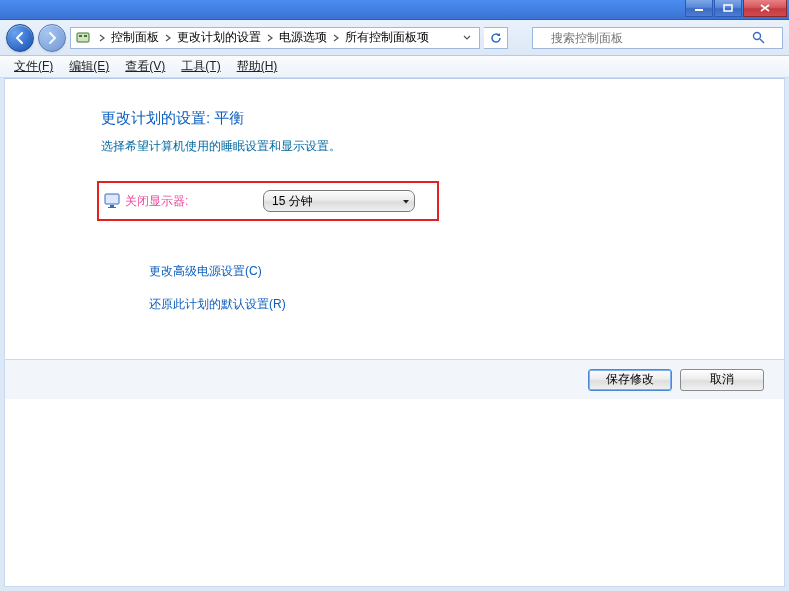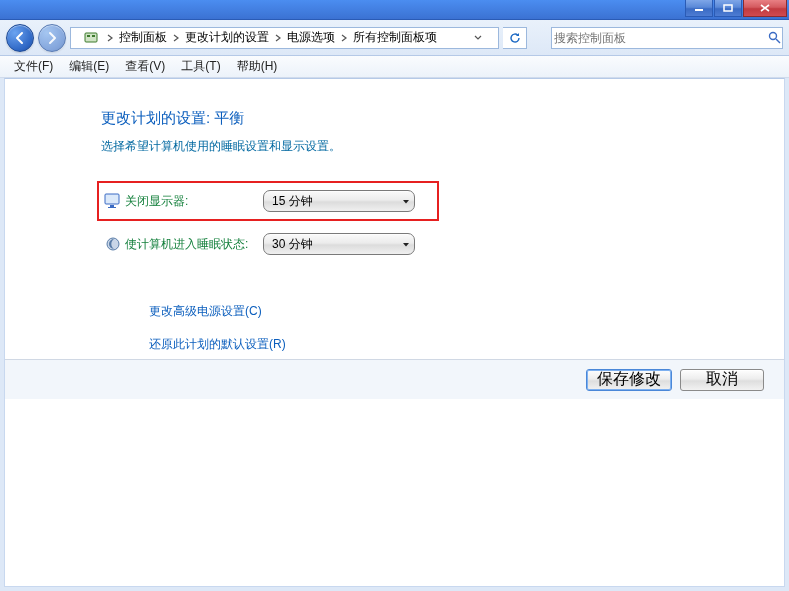--- a/index.html
+++ b/index.html
@@ -72,21 +72,21 @@
     opacity: 0.7;
     background: radial-gradient(circle at 30% 30%, #8bb6ee, #5c88d0 70%, #3d68a5 100%);
   }
   .addr {
     flex: 1;
     height: 22px;
     background: #fff;
     border: 1px solid #9cb8dd;
     display: flex;
     align-items: center;
-    padding: 0 12px;
+    padding: 0 4px;
     min-width: 0;
   }
   .addr .crumb-icon {
     width: 16px; height: 16px;
     margin-right: 4px;
     display: flex; align-items: center; justify-content: center;
     font-size: 11px;
   }
   .addr .crumb {
     display: flex; align-items: center;
@@ -111,26 +111,26 @@
   .refresh {
     width: 24px; height: 22px;
     background: #fff;
     border: 1px solid #9cb8dd;
     border-left: none;
     display: flex; align-items: center; justify-content: center;
     color: #1e6ac4;
     cursor: default;
   }
   .search {
-    width: 232px; height: 22px;
+    width: 251px; height: 22px;
     background: #fff;
     border: 1px solid #9cb8dd;
     display: flex; align-items: center;
     margin-left: 20px;
-    padding: 0 0;
+    padding: 0 16px;
     color: #888;
   }
   .search input {
     border: none; outline: none;
     font-size: 12px;
     color: #888;
     flex: 1;
     font-family: inherit;
     background: transparent;
   }
@@ -143,20 +143,21 @@
   
   .menubar {
     height: 22px;
     background: linear-gradient(to bottom, #fafcfe, #ecf2fa);
     border-bottom: 1px solid #d0dbec;
     display: flex;
     align-items: center;
     padding: 0 6px;
     font-size: 12px;
     color: #222;
+    text-decoration: underline;
   }
   .menubar .menu-item {
     padding: 2px 8px;
     cursor: default;
   }
 
   
   .content-wrap {
     padding: 0 4px 16px 4px;
     background: linear-gradient(to bottom, #dde8f7, #dde8f7);
@@ -195,21 +196,21 @@
     width: 342px;
     height: 40px;
     margin-bottom: 6px;
   }
   .row-icon {
     width: 24px;
     display: flex; align-items: center; justify-content: center;
   }
   .row-label {
     width: 138px;
-    color: #15803d;
+    color: #ec4899;
   }
   .row-select {
     width: 152px; height: 22px;
     background: linear-gradient(to bottom, #fafafa 0%, #ececec 45%, #dcdcdc 55%, #f0f0f0 100%);
     border: 1px solid #7a7a7a;
     border-radius: 7px;
     display: flex;
     align-items: center;
     justify-content: space-between;
     padding: 0 4px 0 8px;
@@ -244,21 +245,21 @@
     padding-right: 20px;
     gap: 8px;
   }
   .btn {
     min-width: 84px;
     height: 22px;
     background: linear-gradient(to bottom, #fefefe 0%, #ededed 45%, #dedede 55%, #f2f2f2 100%);
     border: 1px solid #8a8a8a;
     border-radius: 3px;
     display: flex; align-items: center; justify-content: center;
-    font-size: 16px;
+    font-size: 12px;
     padding: 0 10px;
     cursor: default;
     box-shadow: inset 0 1px 0 rgba(255,255,255,0.7);
   }
   .btn.default {
     border-color: #4a87d8;
     box-shadow: inset 0 0 0 1px #7db0f0, inset 0 1px 0 rgba(255,255,255,0.7);
   }
 
   .lower-blank {
@@ -383,37 +384,20 @@
     <div class="row-select">
       <span>15 分钟</span>
       <span class="caret">
         <svg width="8" height="6" viewBox="0 0 8 6">
               <path d="M1 1 L4 4.5 L7 1 Z" fill="#222"></path>
             </svg>
       </span>
     </div>
   </div>
 
-  <div class="setting-row">
-    <span class="row-icon">
-      <svg width="16" height="16" viewBox="0 0 16 16">
-            <circle cx="8" cy="8" r="6" fill="#c9d6e8" stroke="#5a7da8"></circle>
-            <path d="M9 3 A5 5 0 0 0 9 13 A6 6 0 0 1 9 3 Z" fill="#5a7da8"></path>
-          </svg>
-    </span>
-    <span class="row-label">使计算机进入睡眠状态:</span>
-    <div class="row-select">
-      <span>30 分钟</span>
-      <span class="caret">
-        <svg width="8" height="6" viewBox="0 0 8 6">
-              <path d="M1 1 L4 4.5 L7 1 Z" fill="#222"></path>
-            </svg>
-      </span>
-    </div>
-  </div>
 
   <div class="links">
     <div class="link">更改高级电源设置(C)</div>
     <div class="link">还原此计划的默认设置(R)</div>
   </div>
 
   <div class="bottom-bar">
     <div class="btn default">保存修改</div>
     <div class="btn">取消</div>
   </div>

